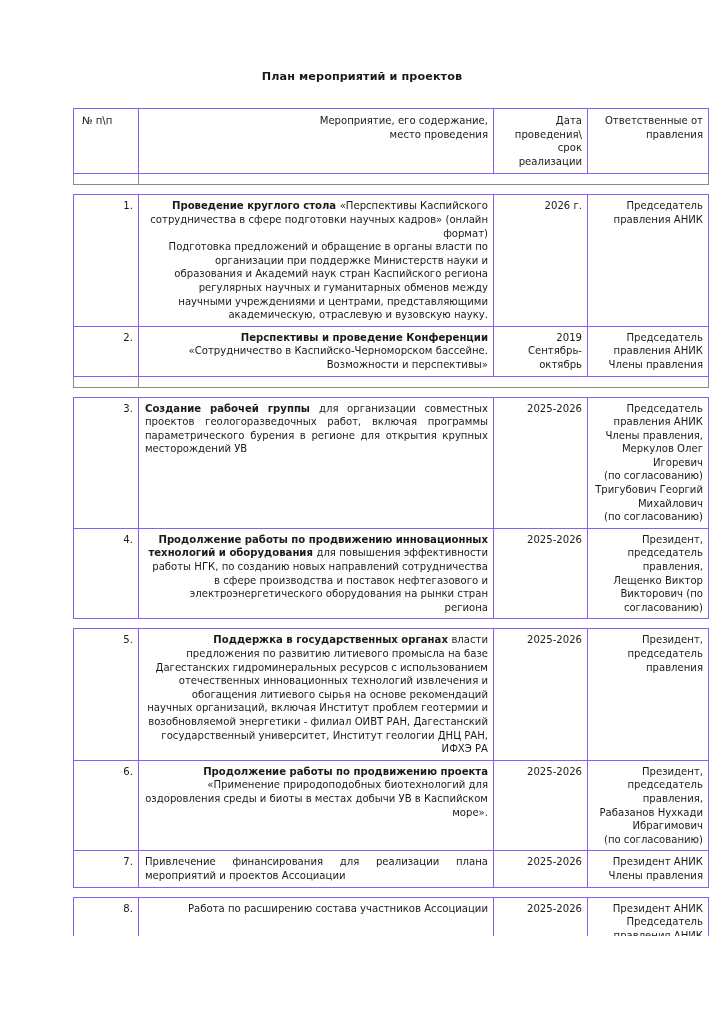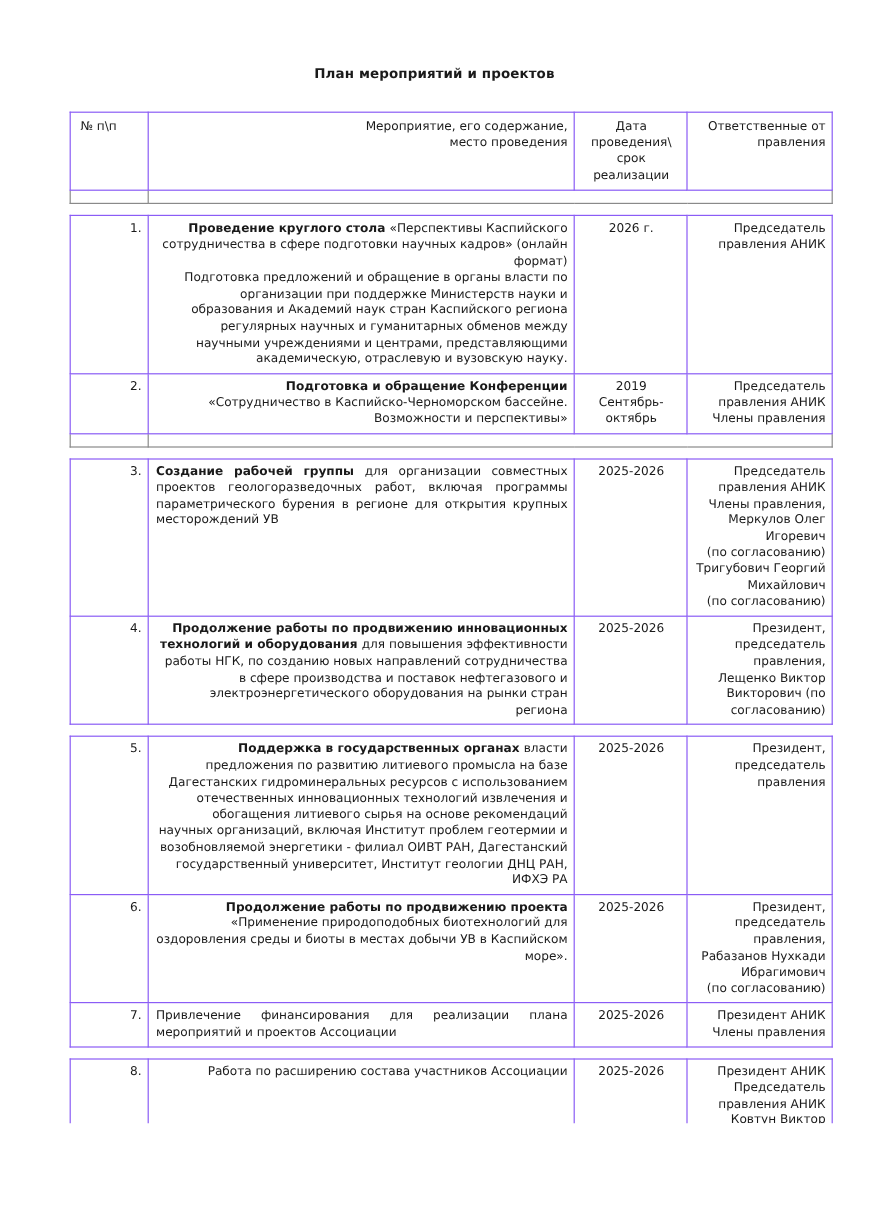--- a/index.html
+++ b/index.html
@@ -12,21 +12,21 @@
     height: 1024px;
     font-family: "DejaVu Sans", "Liberation Sans", sans-serif;
     color: #1a1a1a;
     -webkit-font-smoothing: antialiased;
   }
   .page {
     position: relative;
     width: 724px;
     height: 936px;
     box-sizing: border-box;
-    padding: 1px;
+    padding: 16px;
     overflow: hidden;
   }
 
   
   .doc-title {
     margin: 0;
     padding-top: 53px;
     text-align: center;
     font-size: 11.2px;
     font-weight: bold;
@@ -62,21 +62,21 @@
     padding: 4px 5px 4px 6px;
     box-sizing: border-box;
   }
   td.num {
     text-align: right;
     padding-right: 10px;
     white-space: nowrap;
   }
   td.event  { text-align: right; }
   td.event.justify { text-align: justify; text-justify: inter-word; }
-  td.date   { text-align: center; margin-top: 28px; }
+  td.date   { text-align: right; margin-top: 28px; }
   td.resp   { text-align: right; }
 
   
   tr.head td {
     padding-top: 5px;
     padding-bottom: 5px;
   }
   tr.head td.num { text-align: left; padding-left: 8px; }
 
   
@@ -148,21 +148,21 @@
         <tr>
           <td class="num">1.</td>
           <td class="event"><span class="b">Проведение круглого стола </span><span class="nowrapish">«Перспективы Каспийского сотрудничества в сфере подготовки научных кадров» (онлайн формат)
 Подготовка предложений и обращение в органы власти по организации при поддержке Министерств науки и образования и Академий наук стран Каспийского региона регулярных научных и гуманитарных обменов между научными учреждениями и центрами, представляющими академическую, отраслевую и вузовскую науку.</span></td>
           <td class="date nowrapish">2026 г.</td>
           <td class="resp nowrapish">Председатель правления АНИК</td>
         </tr>
 
         <tr>
           <td class="num">2.</td>
-          <td class="event"><span class="b">Подготовка и обращение Конференции</span><span class="nowrapish">
+          <td class="event"><span class="b">Перспективы и проведение Конференции</span><span class="nowrapish">
 «Сотрудничество в Каспийско-Черноморском бассейне. Возможности и перспективы»</span></td>
           <td class="date nowrapish">2019
 Сентябрь-
 октябрь</td>
           <td class="resp nowrapish">Председатель правления АНИК
 Члены правления</td>
         </tr>
 
         <tr class="spacer">
           <td class="sp-num"></td>

